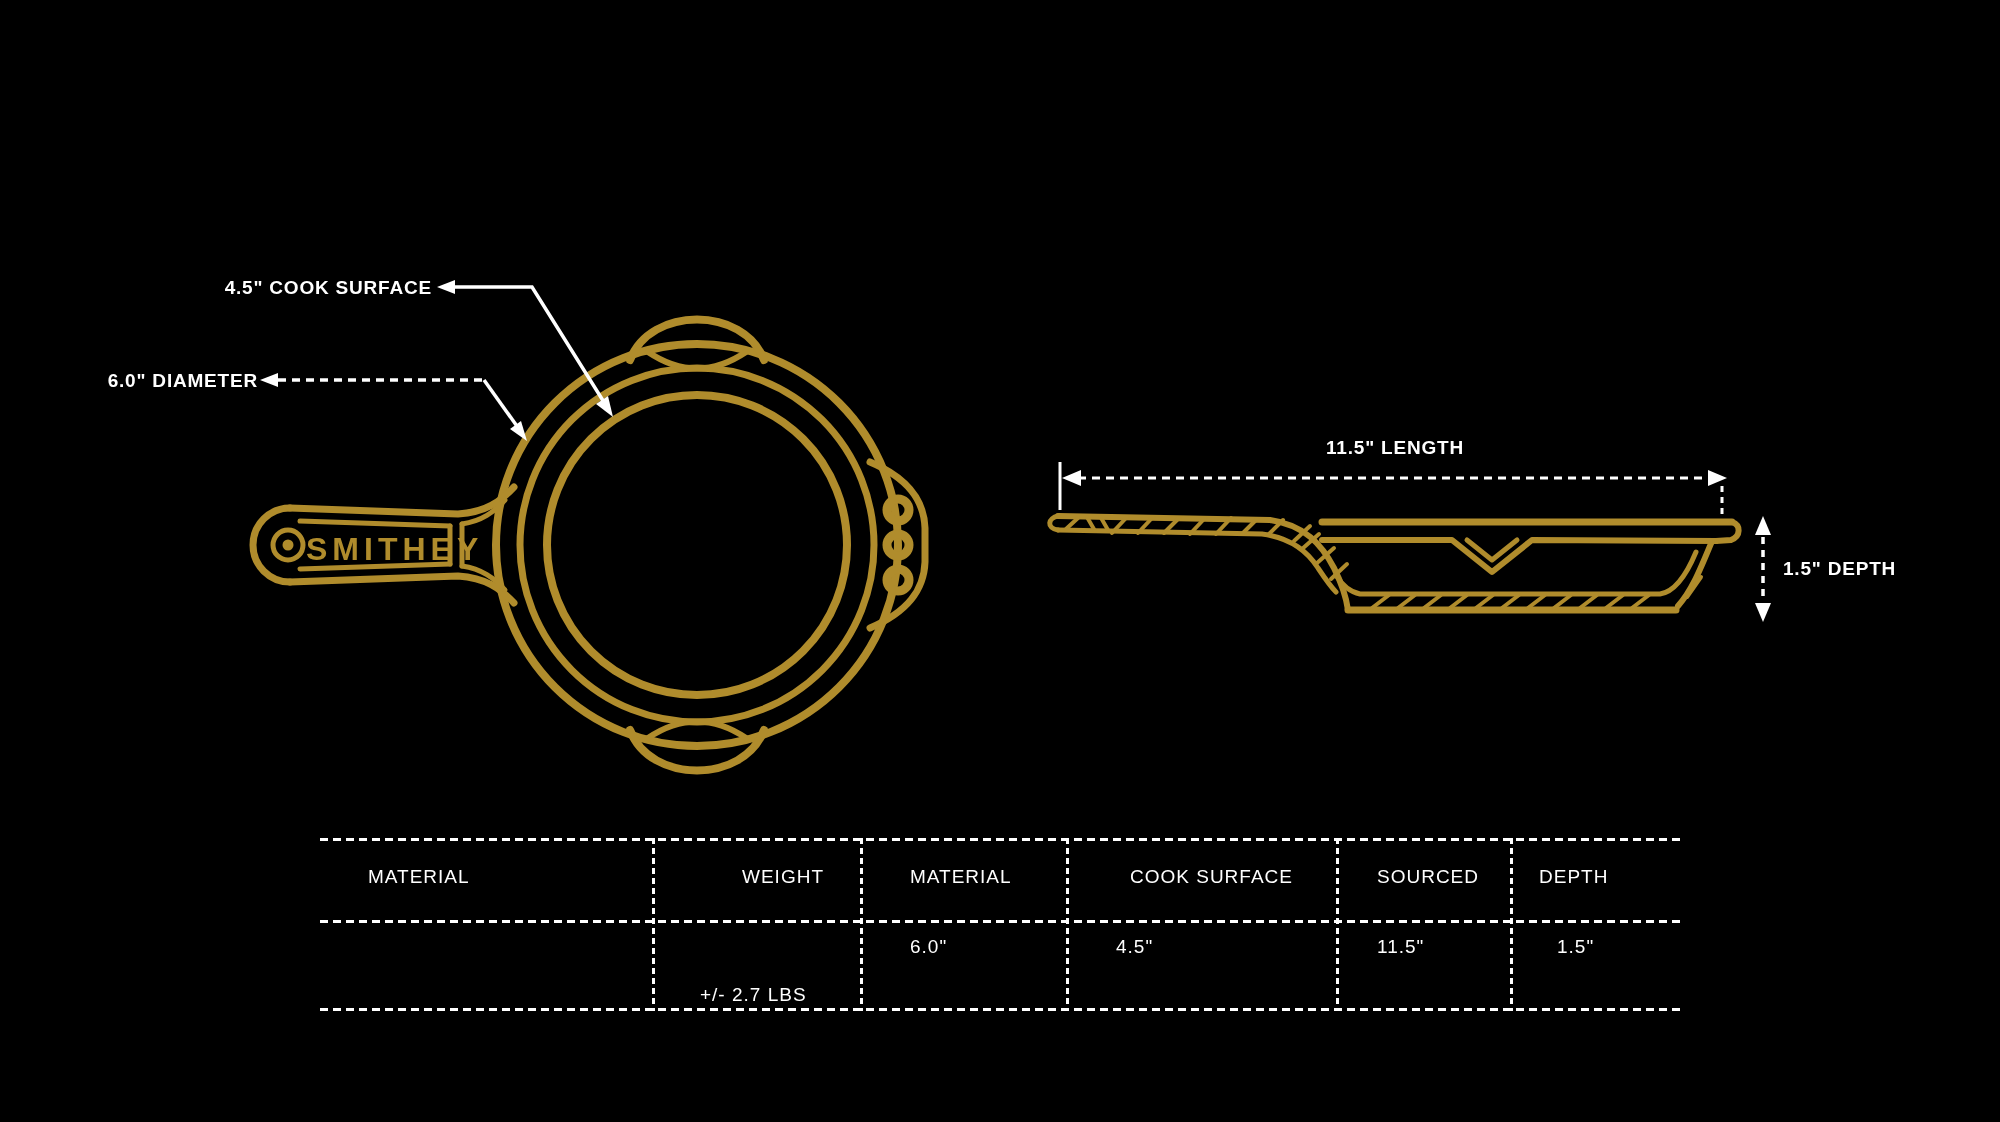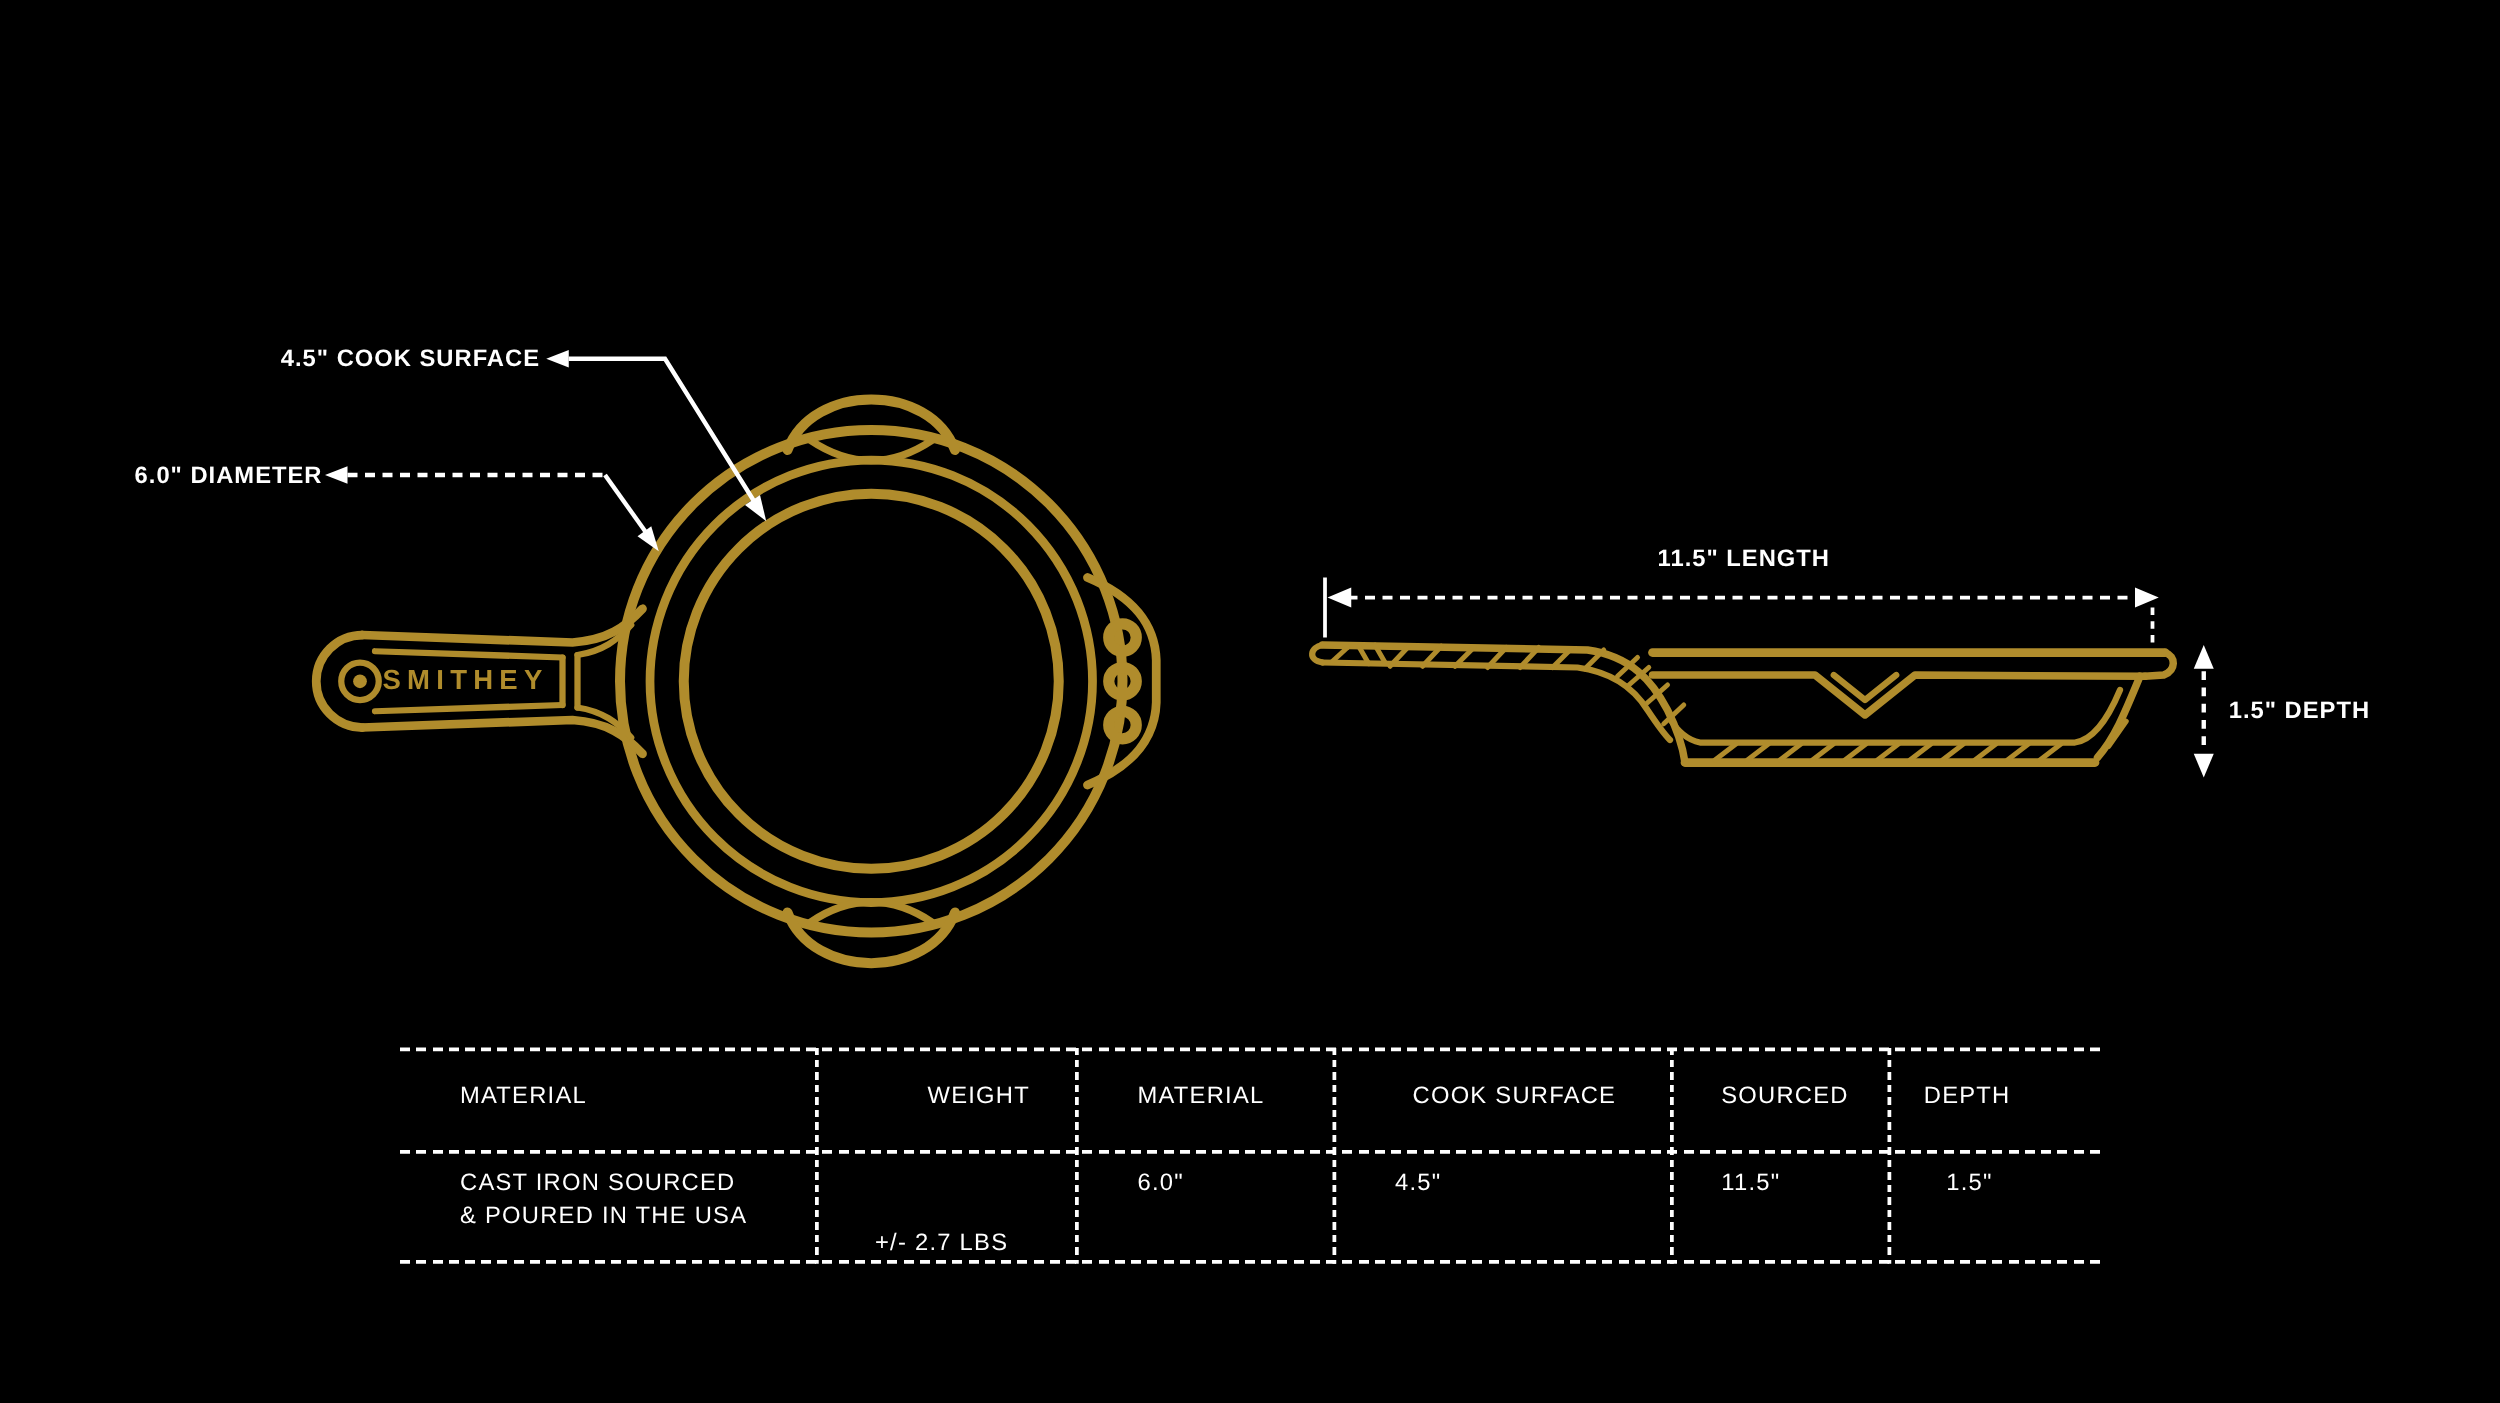--- a/index.html
+++ b/index.html
@@ -15,21 +15,21 @@
 
   .lbl {
     position:absolute; color:var(--white); font-weight:bold;
     font-size:19px; letter-spacing:0.8px; white-space:nowrap;
   }
   .lbl.right { text-align:right; }
   .lbl.center { text-align:center; }
 
   .logo-text {
     position:absolute; left:306px; top:531px; width:150px;
-    color:var(--gold); font-weight:bold; font-size:22px; letter-spacing:5px;
+    color:var(--gold); font-weight:bold; font-size:32px; letter-spacing:5px;
     white-space:nowrap;
   }
 
   
   .spec-table { position:absolute; left:320px; top:838px; width:1364px; height:173px; }
   .hline { position:absolute; left:0; width:100%; height:3px;
     background:repeating-linear-gradient(to right, var(--white) 0 8px, transparent 8px 13px); }
   .hline.top { top:0; } .hline.mid { top:82px; } .hline.bot { top:170px; }
   .vline { position:absolute; top:0; height:173px; width:3px;
     background:repeating-linear-gradient(to bottom, var(--white) 0 6px, transparent 6px 10px); }
@@ -183,24 +183,20 @@
     <div class="vline" style="left:1016px;"></div>
     <div class="vline" style="left:1190px;"></div>
 
     <div class="cell hdr" style="left:48px;">MATERIAL</div>
     <div class="cell hdr" style="left:380px;margin-left:42px;">WEIGHT</div>
     <div class="cell hdr" style="left:590px;">MATERIAL</div>
     <div class="cell hdr" style="left:796px;margin-left:14px;">COOK SURFACE</div>
     <div class="cell hdr" style="left:1057px;">SOURCED</div>
     <div class="cell hdr" style="left:1219px;text-align:right;">DEPTH</div>
 
-    <div class="cell val" style="left:48px;">
-      <span style="display:block;">CAST IRON SOURCED</span>
-      <span style="display:block;">&amp; POURED IN THE USA</span>
-    </div>
     <div class="cell val" style="left:380px;margin-top:48px;">+/- 2.7 LBS</div>
     <div class="cell val" style="left:590px;">6.0"</div>
     <div class="cell val" style="left:796px;">4.5"</div>
     <div class="cell val" style="left:1057px;">11.5"</div>
     <div class="cell val" style="left:1237px;">1.5"</div>
   </div>
 
 </div>
 
 </body></html>

